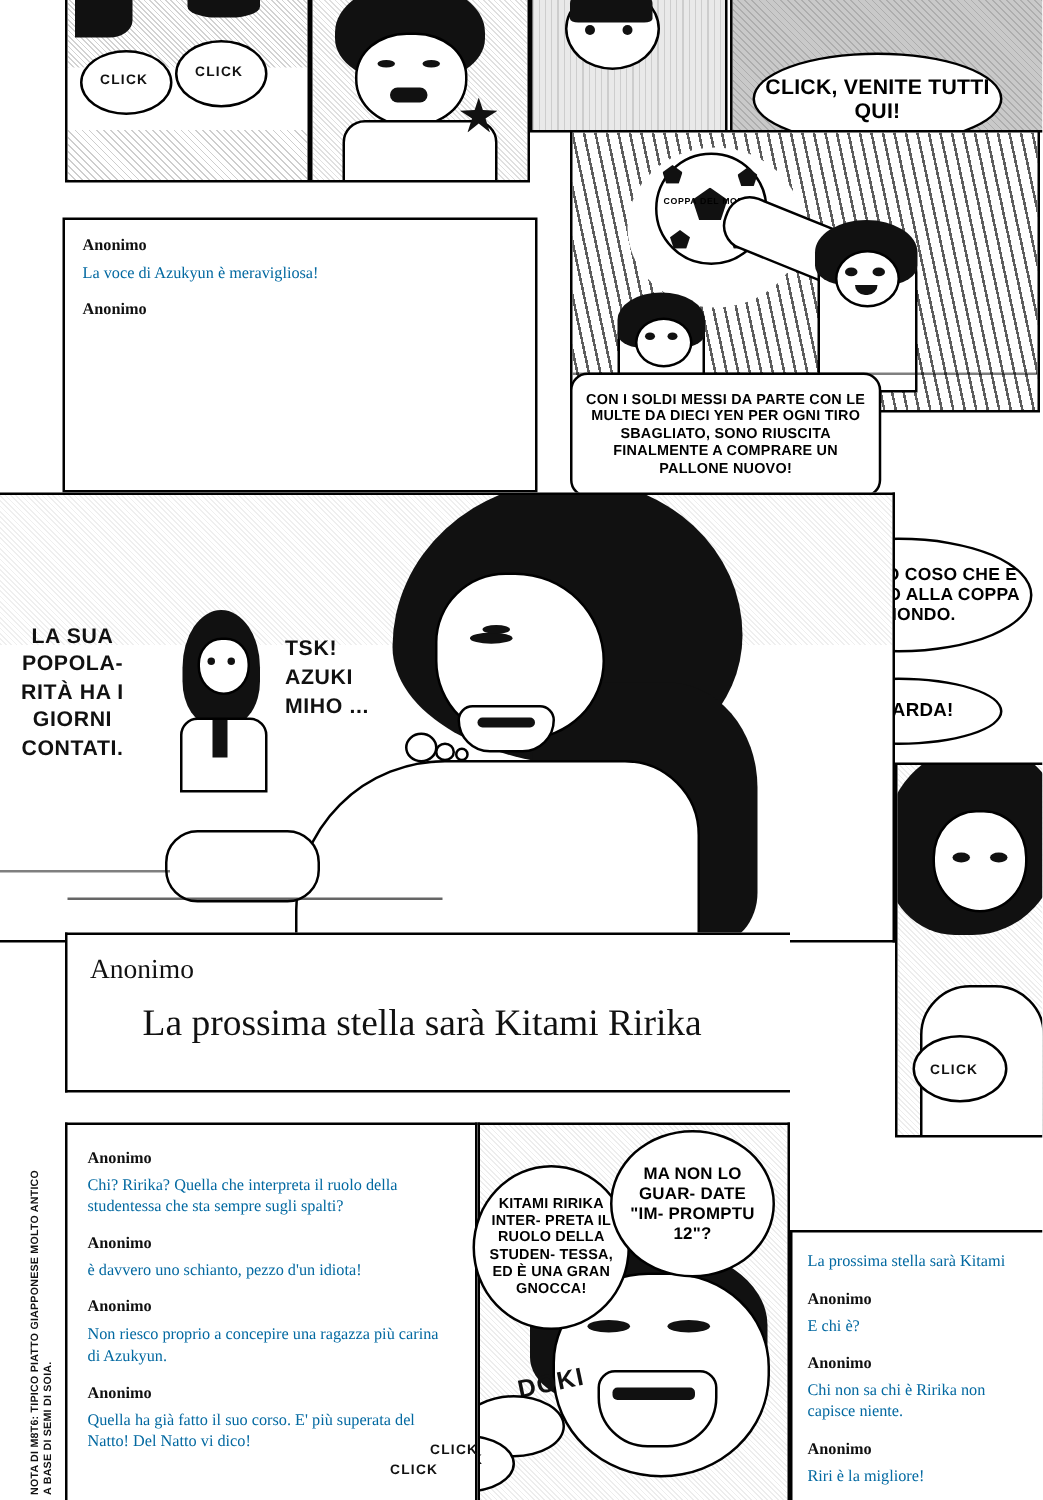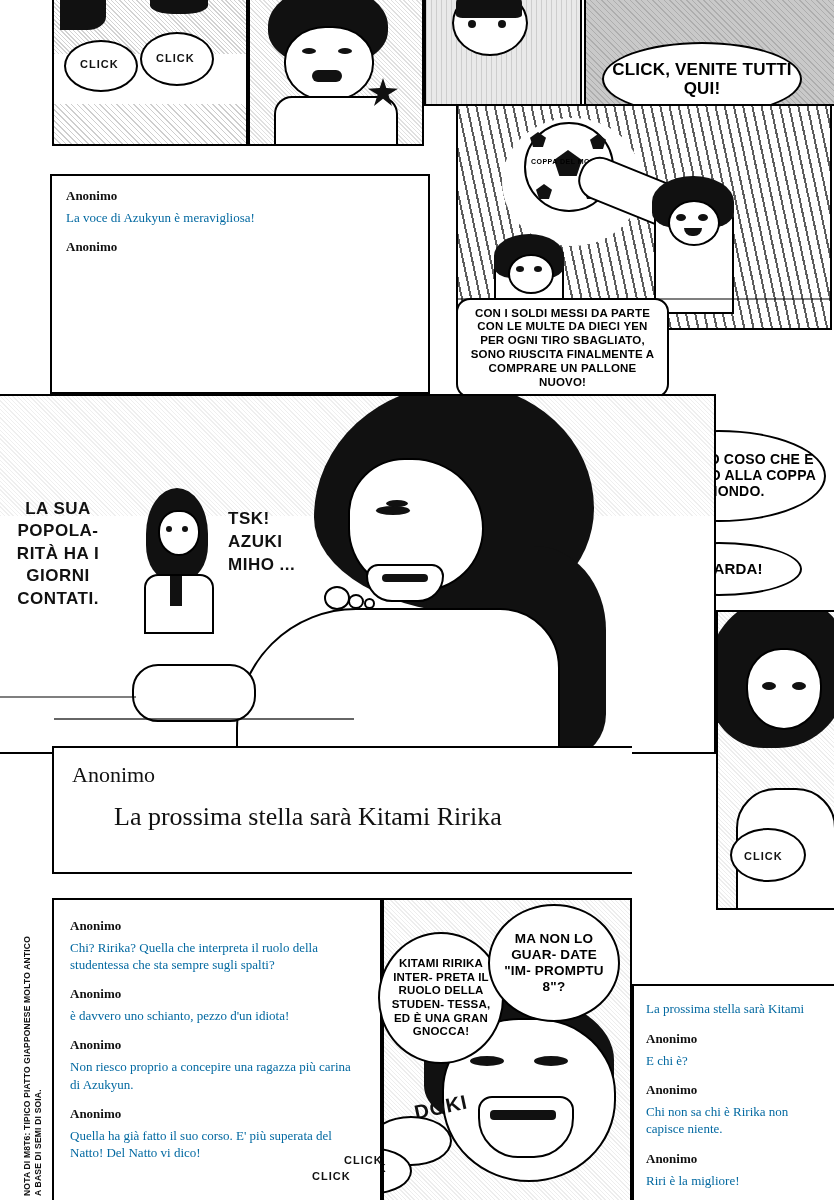--- a/index.html
+++ b/index.html
@@ -96,21 +96,21 @@
   }
   .fbody:last-child { margin-bottom: 0; }
 
   .big-forum-name {
     font-size: 22px;
     font-weight: 400;
     color: #111;
     margin: 0 0 14px 0;
   }
   .big-forum-line {
-    font-size: 26px;
+    font-size: 30px;
     color: #111;
     margin: 0;
     padding-left: 42px;
   }
 
   .side-note {
     position: absolute;
     font-size: 8.5px;
     line-height: 1.25;
     letter-spacing: .2px;
@@ -237,21 +237,21 @@
   </div>
 
   <div class="forum" style="left:50px; top:174px; width:380px; height:220px;">
     <div class="forum-inner">
       <p class="fname">Anonimo</p>
       <p class="fbody">La voce di Azukyun è meravigliosa!</p>
       <p class="fname">Anonimo</p>
     </div>
   </div>
 
-  <div class="balloon rect" style="left:456px; top:298px; width:213px; height:100px; font-size:11.5px; line-height:1.2;">CON I SOLDI MESSI DA PARTE CON LE MULTE DA DIECI YEN PER OGNI TIRO SBAGLIATO, SONO RIUSCITA FINALMENTE A COMPRARE UN PALLONE NUOVO!</div>
+  <div class="balloon rect" style="left:456px; top:298px; width:249px; height:100px; font-size:11.5px; line-height:1.2;">CON I SOLDI MESSI DA PARTE CON LE MULTE DA DIECI YEN PER OGNI TIRO SBAGLIATO, SONO RIUSCITA FINALMENTE A COMPRARE UN PALLONE NUOVO!</div>
 
   <div class="balloon" style="left:612px; top:430px; width:214px; height:92px; font-size:14px;">È LO STESSO COSO CHE È STATO USATO ALLA COPPA DEL MONDO.</div>
 
   <div class="balloon" style="left:636px; top:542px; width:166px; height:54px; font-size:15px;">BUGIARDA!</div>
 
   <div class="balloon spiky" style="left:522px; top:602px; width:180px; height:84px; font-size:12.5px;">IL FATTO CHE LO CHIAMI "COSO" TI RENDE ANCORA PIÙ SOSPETTA!</div>
 
   <div class="balloon" style="left:690px; top:650px; width:130px; height:48px; font-size:11px;">LA PROSSIMA STELLA...</div>
 
   <div class="panel" style="left:-4px; top:394px; width:720px; height:360px; background:#ffffff; border-left:none;">
@@ -336,21 +336,21 @@
     <div class="white-blob" style="left:-14px; top:216px; width:78px; height:46px; border-radius:50%;"></div>
     <div class="white-blob" style="left:-48px; top:248px; width:72px; height:42px; border-radius:50%;"></div>
     <div class="click" style="left:-36px; top:262px;">CLICK</div>
   </div>
 
   <div class="click" style="left:344px; top:1154px;">CLICK</div>
   <div class="click" style="left:312px; top:1170px;">CLICK</div>
 
   <div class="balloon" style="left:378px; top:932px; width:126px; height:132px; font-size:11.5px; line-height:1.18;">KITAMI RIRIKA INTER- PRETA IL RUOLO DELLA STUDEN- TESSA, ED È UNA GRAN GNOCCA!</div>
 
-  <div class="balloon" style="left:488px; top:904px; width:132px; height:118px; font-size:13.5px; line-height:1.18;">MA NON LO GUAR- DATE "IM- PROMPTU 8"?</div>
+  <div class="balloon" style="left:488px; top:904px; width:132px; height:118px; font-size:13.5px; line-height:1.18;">MA NON LO GUAR- DATE "IM- PROMPTU 12"?</div>
 
   <div class="panel" style="left:632px; top:984px; width:208px; height:220px; background:#ffffff; border-bottom:none; border-right:none;">
     <div class="forum-inner" style="padding:14px 12px;">
       <p class="fbody" style="margin-bottom:14px;">La prossima stella sarà Kitami</p>
       <p class="fname">Anonimo</p>
       <p class="fbody">E chi è?</p>
       <p class="fname">Anonimo</p>
       <p class="fbody">Chi non sa chi è Ririka non capisce niente.</p>
       <p class="fname">Anonimo</p>
       <p class="fbody">Riri è la migliore!</p>

